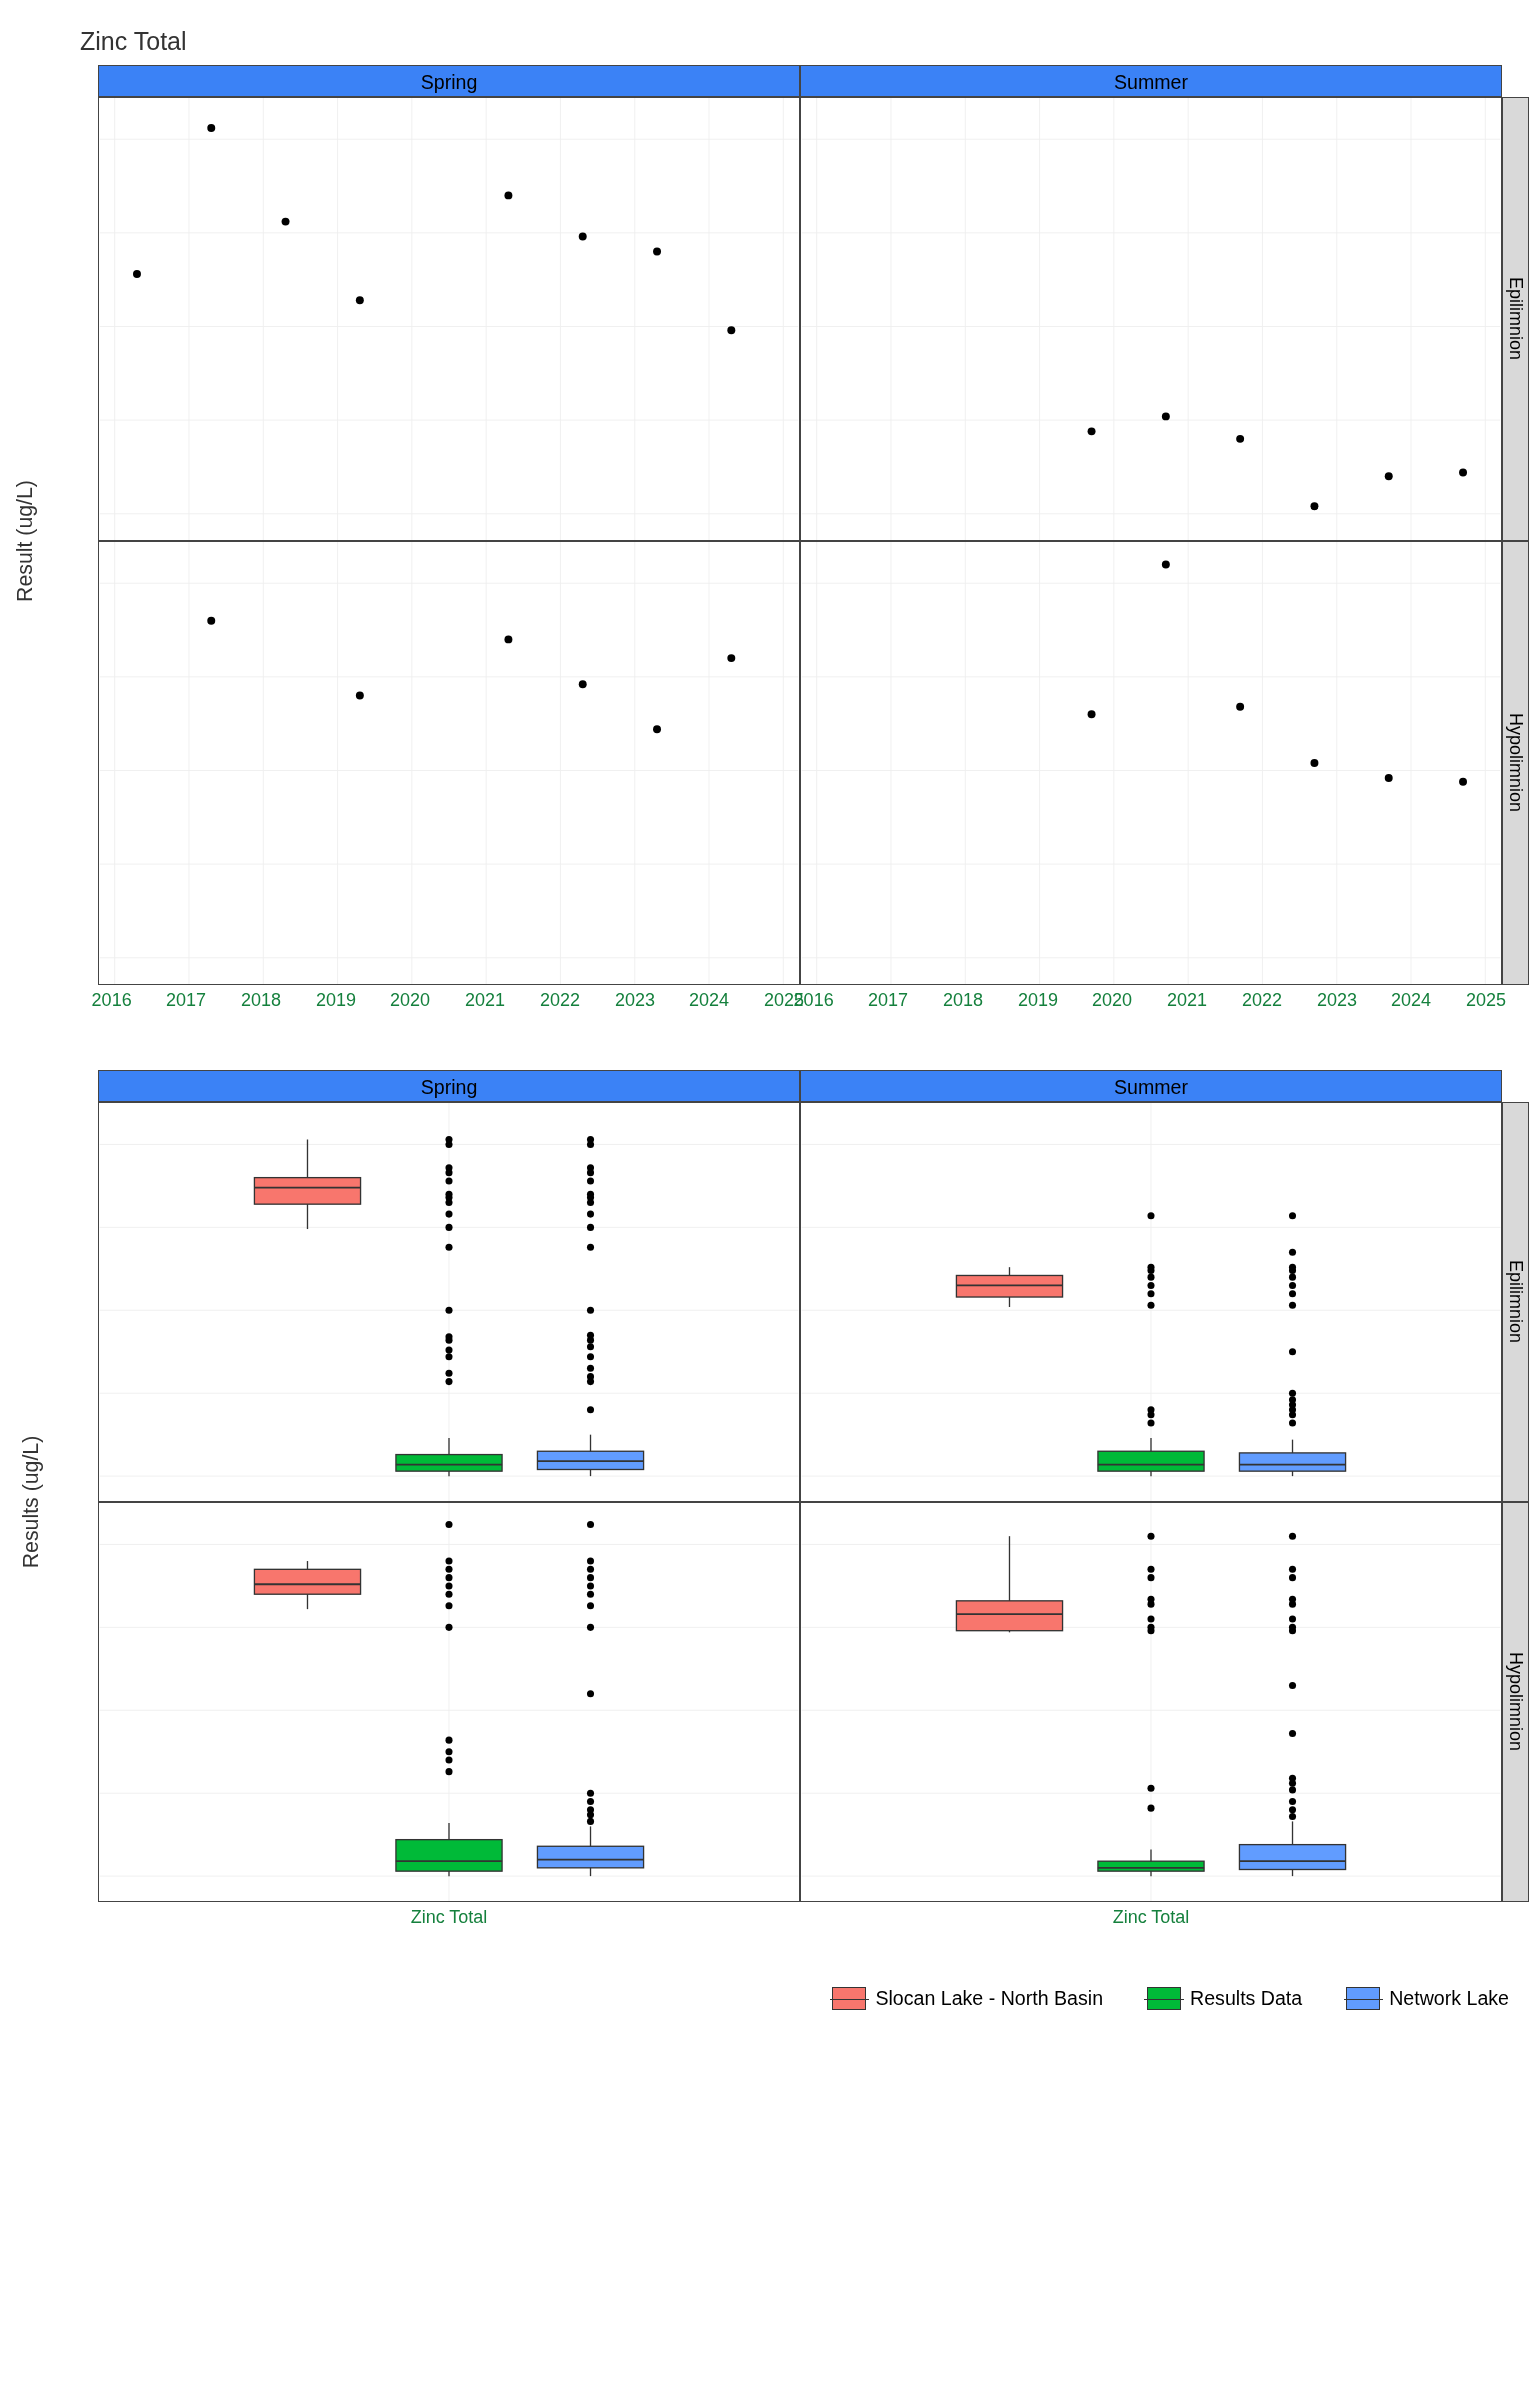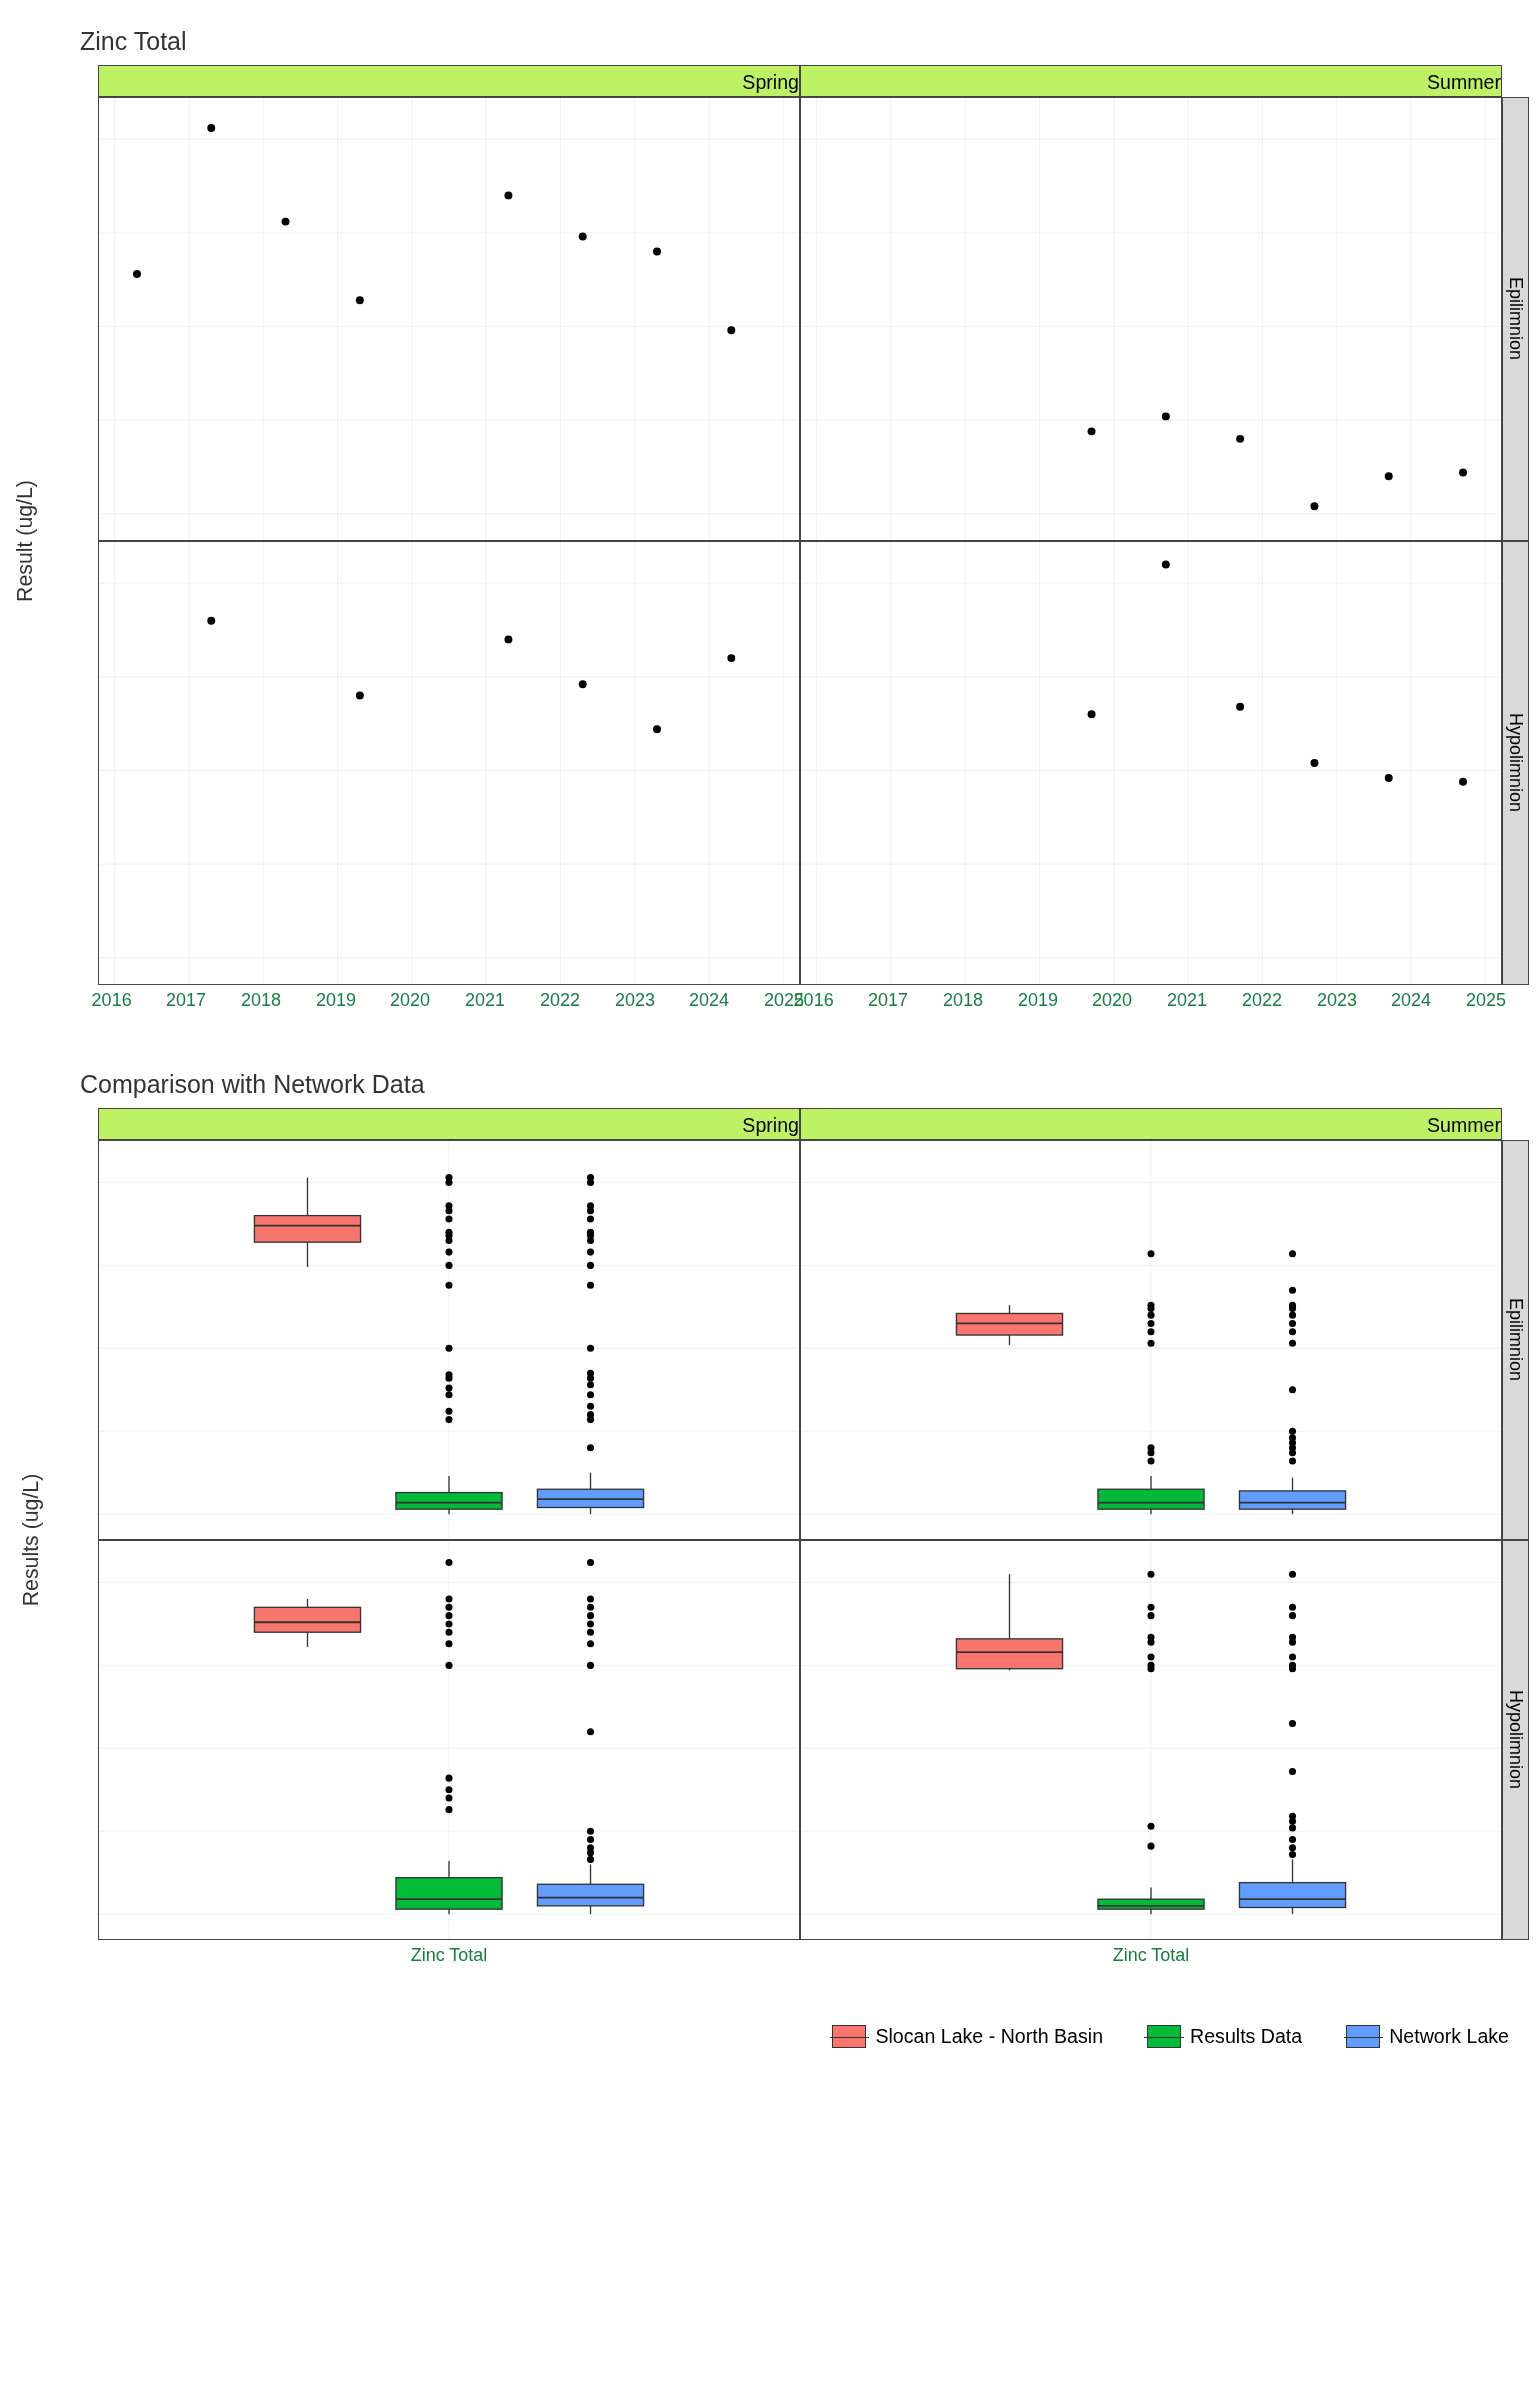--- a/index.html
+++ b/index.html
@@ -21,23 +21,23 @@
     display: grid;
     position: relative;
     margin-left: 71px;
     margin-right: 27px;
   }
   .facet-grid.two-by-two {
     grid-template-columns: 1fr 1fr;
     grid-template-rows: auto 1fr 1fr auto;
   }
   .col-strip {
-    background: #bef264;
+    background: #3b82f6;
     border: 0.9px solid #444;
-    text-align: right;
+    text-align: center;
     padding: 5.3px 0;
     font-size: 19.6px;
   }
   .row-strip {
     background: #d9d9d9;
     border: 0.9px solid #444;
     writing-mode: vertical-rl;
     text-orientation: mixed;
     text-align: center;
     padding: 0 5.3px;
@@ -230,21 +230,20 @@
           <div class="x-ticks" style="left: 517px; top: 5.3px;">2023</div>
           <div class="x-ticks" style="left: 591px; top: 5.3px;">2024</div>
           <div class="x-ticks" style="left: 666px; top: 5.3px;">2025</div>
         </div>
         <div></div>
       </div>
   </div>
 </div>
 
 <div class="chart-section">
-  <h2 class="chart-title">Comparison with Network Data</h2>
   <div style="position:relative;">
     <div class="y-axis-label axis-label">Results (ug/L)</div>
     <div class="facet-grid two-by-two" id="box-grid" style="grid-template-columns: 702px 702px 27px; grid-template-rows: 32px 400px 400px 32px;">
 
     <div class="col-strip">Spring</div>
         <div class="col-strip">Summer</div>
         <div></div>
         <div class="panel">
           <svg viewBox="0 0 790 450">
             <line y1="421.875" y2="421.875" x1="0" x2="790" class="gridline"></line>

